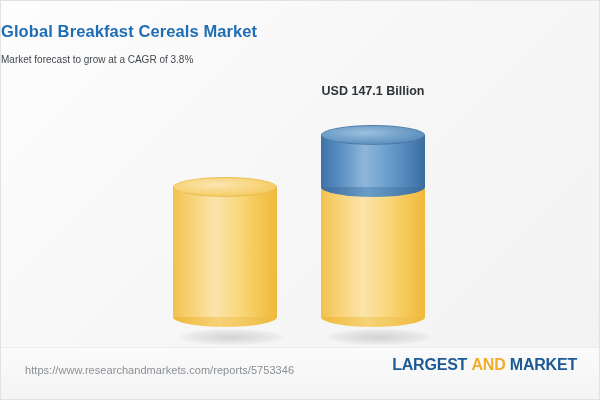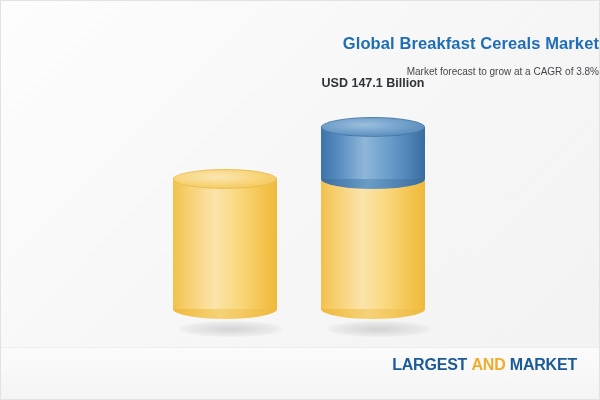--- a/index.html
+++ b/index.html
@@ -19,23 +19,22 @@
     box-sizing: border-box;
     border: 1px solid #e2e2e2;
     background: linear-gradient(135deg, #fdfdfd 0%, #f7f7f7 45%, #f2f2f2 100%);
     overflow: hidden;
   }
 
   
   #header {
     position: absolute;
     top: 0; left: 0; right: 0;
-    text-align: right;
+    text-align: left;
     padding-top: 20px;
-    margin-top: 12px;
   }
   #chart-title {
     font-size: 16.5px;
     font-weight: bold;
     color: #1f6eb5;
     letter-spacing: .1px;
     margin: 0;
     line-height: 20px;
   }
   #chart-subtitle {
@@ -50,21 +49,21 @@
   
   #plot {
     position: absolute;
     left: 0; right: 0;
     top: 80px;
     height: 260px;
   }
 
   .bar-group {
     position: absolute;
-    bottom: 12px;
+    bottom: 4px;
     width: 160px;
     height: 260px;
   }
   #bar-group-0 { left: 144px; }
   #bar-group-1 { left: 292px; }
 
   .value-label {
     position: absolute;
     left: 0;
     width: 160px;
@@ -256,18 +255,19 @@
           <div class="seg-cap"></div>
         </div>
       </div>
 
       <div class="cat-label">2032</div>
     </div>
 
   </div>
 
   <div id="footer">
+    <div id="footer-url">https://www.researchandmarkets.com/reports/5753346</div>
     <div id="logo">
       <div id="logo-wordmark"><span class="logo-blue">LARGEST</span><span>&nbsp;</span><span class="logo-gold">AND</span><span>&nbsp;</span><span class="logo-blue">MARKET</span></div>
     </div>
   </div>
 
 </div>
 
 </body></html>

